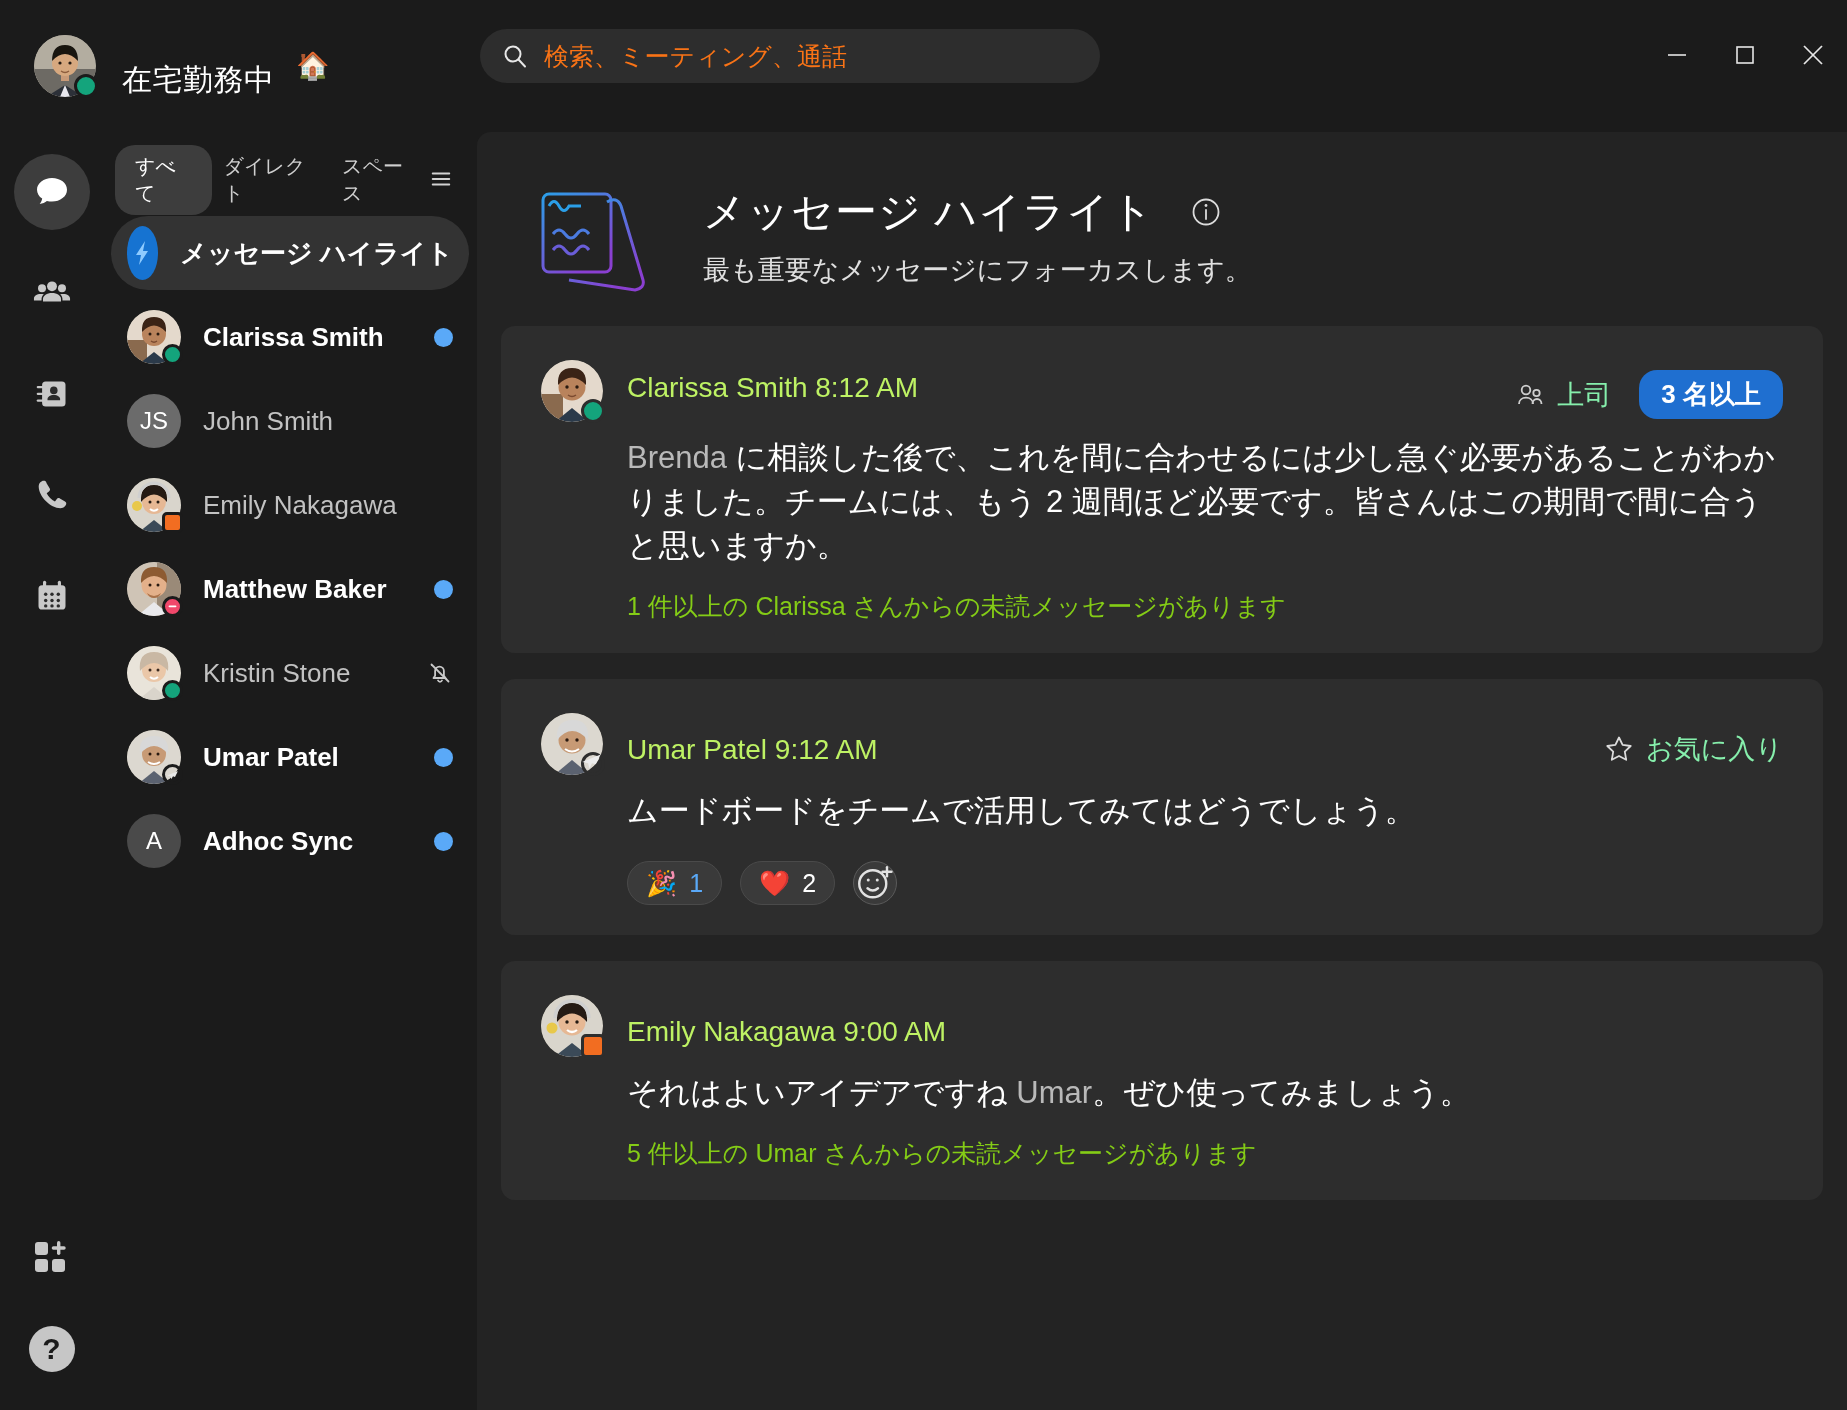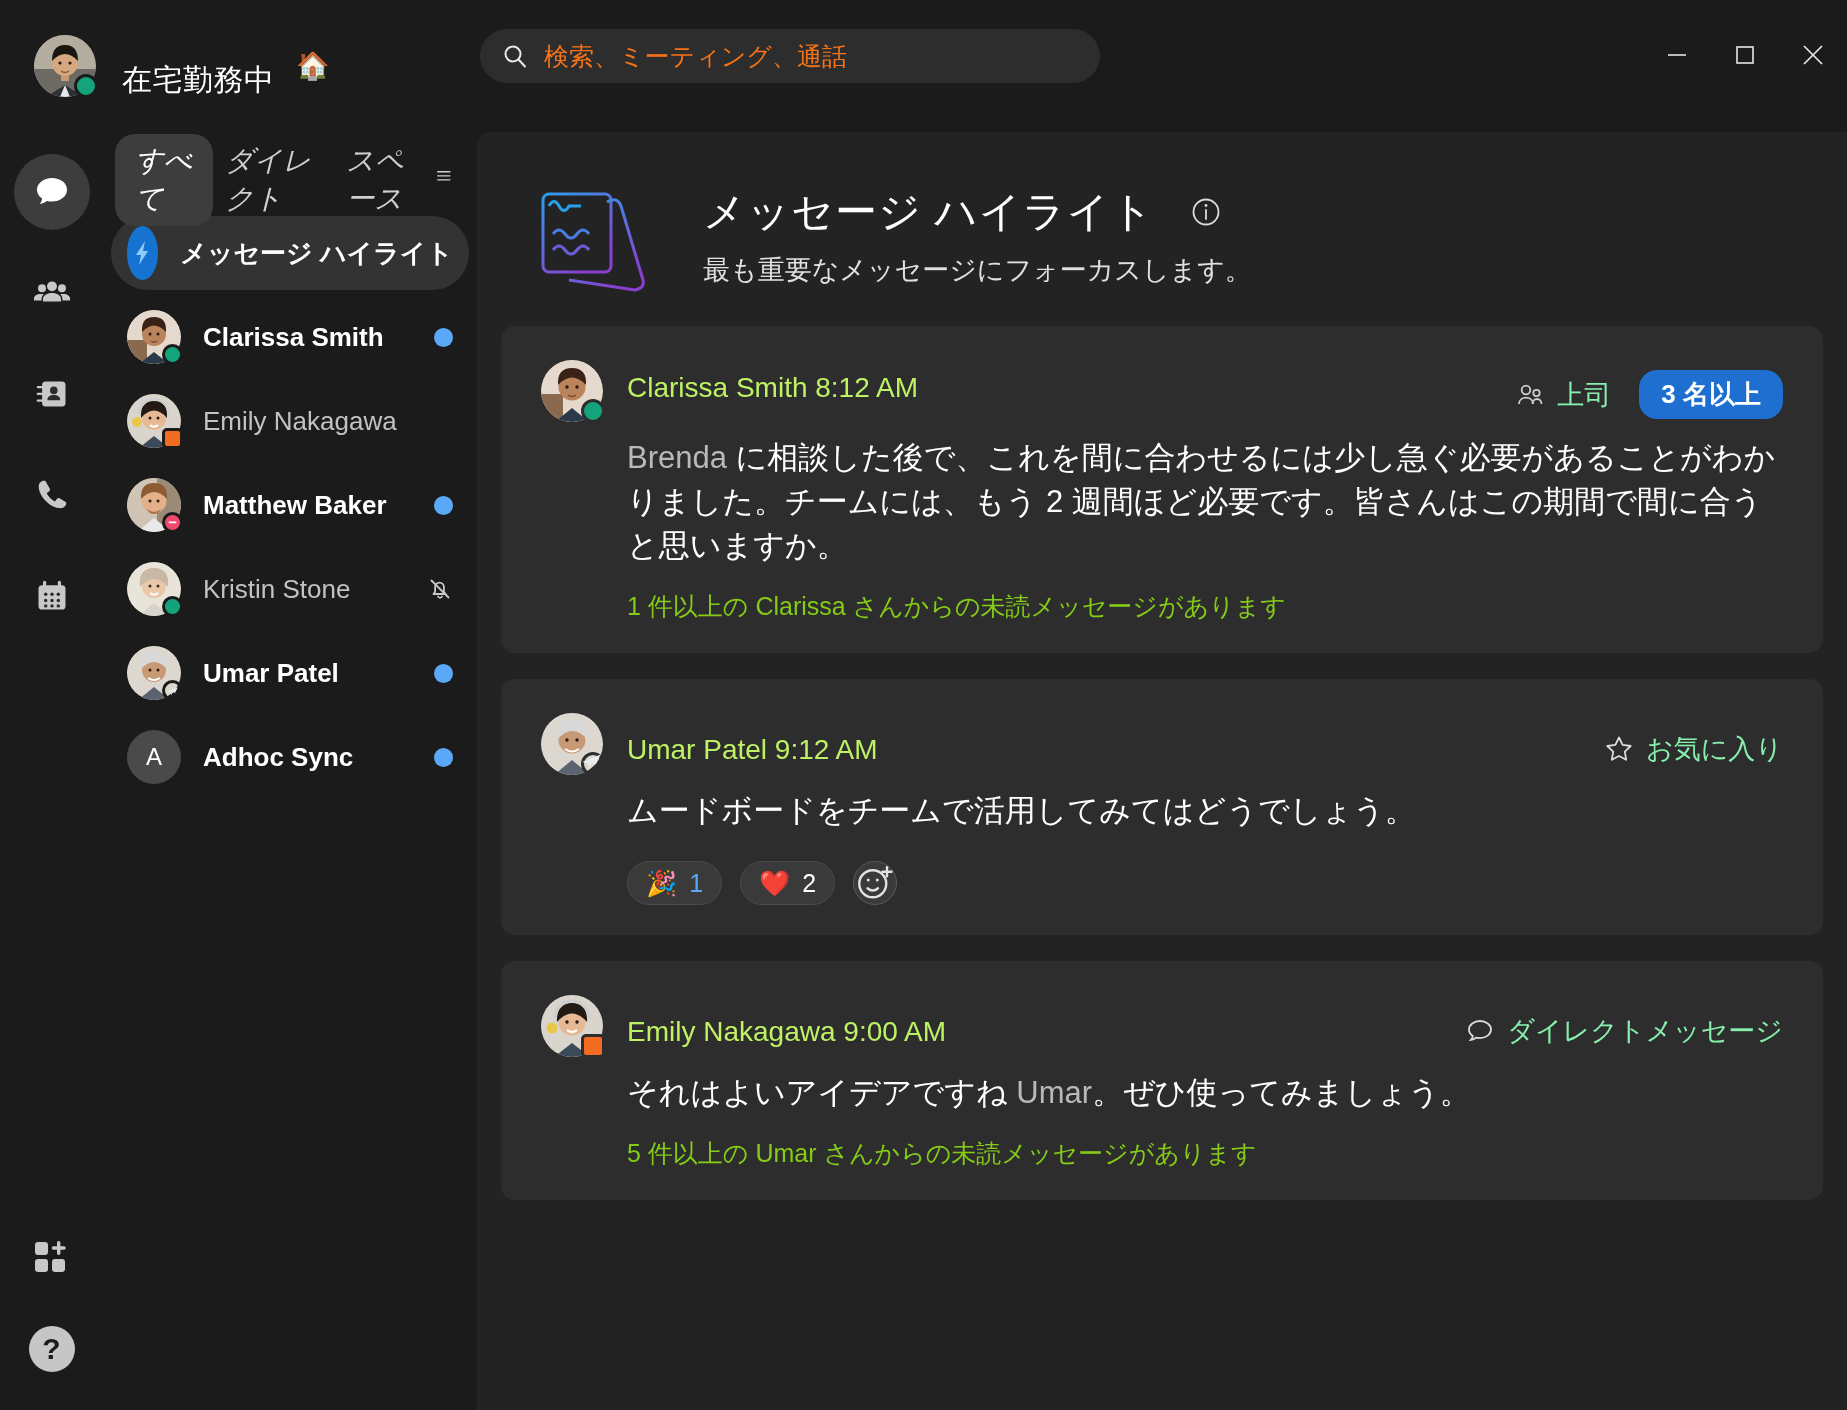--- a/index.html
+++ b/index.html
@@ -58,21 +58,21 @@
   .rail { width: 103px; flex: 0 0 103px; background: #1b1b1b; display: flex; flex-direction: column; align-items: center; padding-top: 22px; }
   .rail-item { width: 76px; height: 76px; border-radius: 50%; display: flex; align-items: center; justify-content: center; margin-bottom: 25px; }
   .rail-item.active { background: #3d3d3d; }
   .rail-spacer { flex: 1; }
   .rail-bottom { margin-bottom: 30px; }
   .help-circle { width: 46px; height: 46px; border-radius: 50%; background: #c6c6c6; color: #1b1b1b; display: flex; align-items: center; justify-content: center; font-size: 30px; font-weight: bold; margin-bottom: 38px; }
 
   
   .list { width: 374px; flex: 0 0 374px; background: #1b1b1b; padding-top: 22px; }
   .filters { display: flex; align-items: center; padding: 0 10px 0 12px; height: 52px; }
-  .chip { padding: 8px 20px; border-radius: 20px; font-size: 28px; color: #d6d6d6; font-style: italic; }
+  .chip { padding: 8px 20px; border-radius: 20px; font-size: 20px; color: #d6d6d6; }
   .chip.active { background: #3d3d3d; color: #ffffff; }
   .chip.plain { color: #cfcfcf; padding: 8px 12px; }
   .filter-icon { margin-left: auto; margin-right: 14px; width: 26px; height: 26px; }
 
   .row { display: flex; align-items: center; height: 74px; margin: 10px 8px 0 8px; padding: 0 16px; border-radius: 37px; }
   .row.selected { background: #333333; }
   .row .rav { position: relative; width: 54px; height: 54px; flex: 0 0 54px; }
   .row .rav .avatar { width: 54px; height: 54px; }
   .row .rav .presence { width: 21px; height: 21px; border: 3px solid #1b1b1b; }
   .row .initials { width: 54px; height: 54px; border-radius: 50%; background: #6b6b6b; display: flex; align-items: center; justify-content: center; font-size: 24px; color: #fff; }
@@ -296,20 +296,26 @@
             </svg>
           </div>
           <div class="presence available"></div>
         </div>
         <div class="rname unread">Clarissa Smith</div>
         <div class="rtrail">
           <div class="dot-unread"></div>
         </div>
       </div>
 
+      <div class="row">
+        <div class="rav">
+          <div class="initials">JS</div>
+        </div>
+        <div class="rname">John Smith</div>
+      </div>
 
       <div class="row">
         <div class="rav">
           <div class="avatar">
             <svg viewBox="0 0 54 54">
               <defs>
                   <clipPath id="c2">
                     <circle cx="27" cy="27" r="27"></circle>
                   </clipPath>
                 </defs>
@@ -602,30 +608,20 @@
                   <circle cx="26" cy="27" r="1.7" fill="#241a12"></circle>
                     <circle cx="36" cy="27" r="1.7" fill="#241a12"></circle>
                   <path d="M26 35 q5 4 10 0" stroke="#fff" stroke-width="2.2" fill="none"></path>
                   <path d="M14 23 a17 17 0 0 1 34 0" stroke="#cfcfcf" stroke-width="3.5" fill="none"></path>
                 </g>
               </svg>
             </div>
             <div class="presence video"></div>
           </div>
           <div class="msg-meta">Emily Nakagawa  9:00 AM</div>
-          <div class="msg-badges">
-            <div class="badge-plain">
-              <span class="bi">
-                <svg viewBox="0 0 30 30" fill="none" stroke="#dcdcdc" stroke-width="1.8">
-                  <path d="M15 5c-6 0-11 3.8-11 8.5 0 2.6 1.5 4.9 3.8 6.5-.2 1.6-1 2.9-1.9 3.9 2.1-.3 3.9-1.1 5.2-2.2 1.2.2 2.5.4 3.9.4 6 0 11-3.8 11-8.6S21 5 15 5z"></path>
-                </svg>
-              </span>
-              <span>ダイレクトメッセージ</span>
-            </div>
-          </div>
         </div>
         <div class="msg-body indent">
           <span>それはよいアイデアですね </span><span class="mention">Umar</span><span>。ぜひ使ってみましょう。</span>
         </div>
         <div class="msg-foot indent">5 件以上の Umar さんからの未読メッセージがあります</div>
       </div>
 
     </div>
   </div>
 </div>

